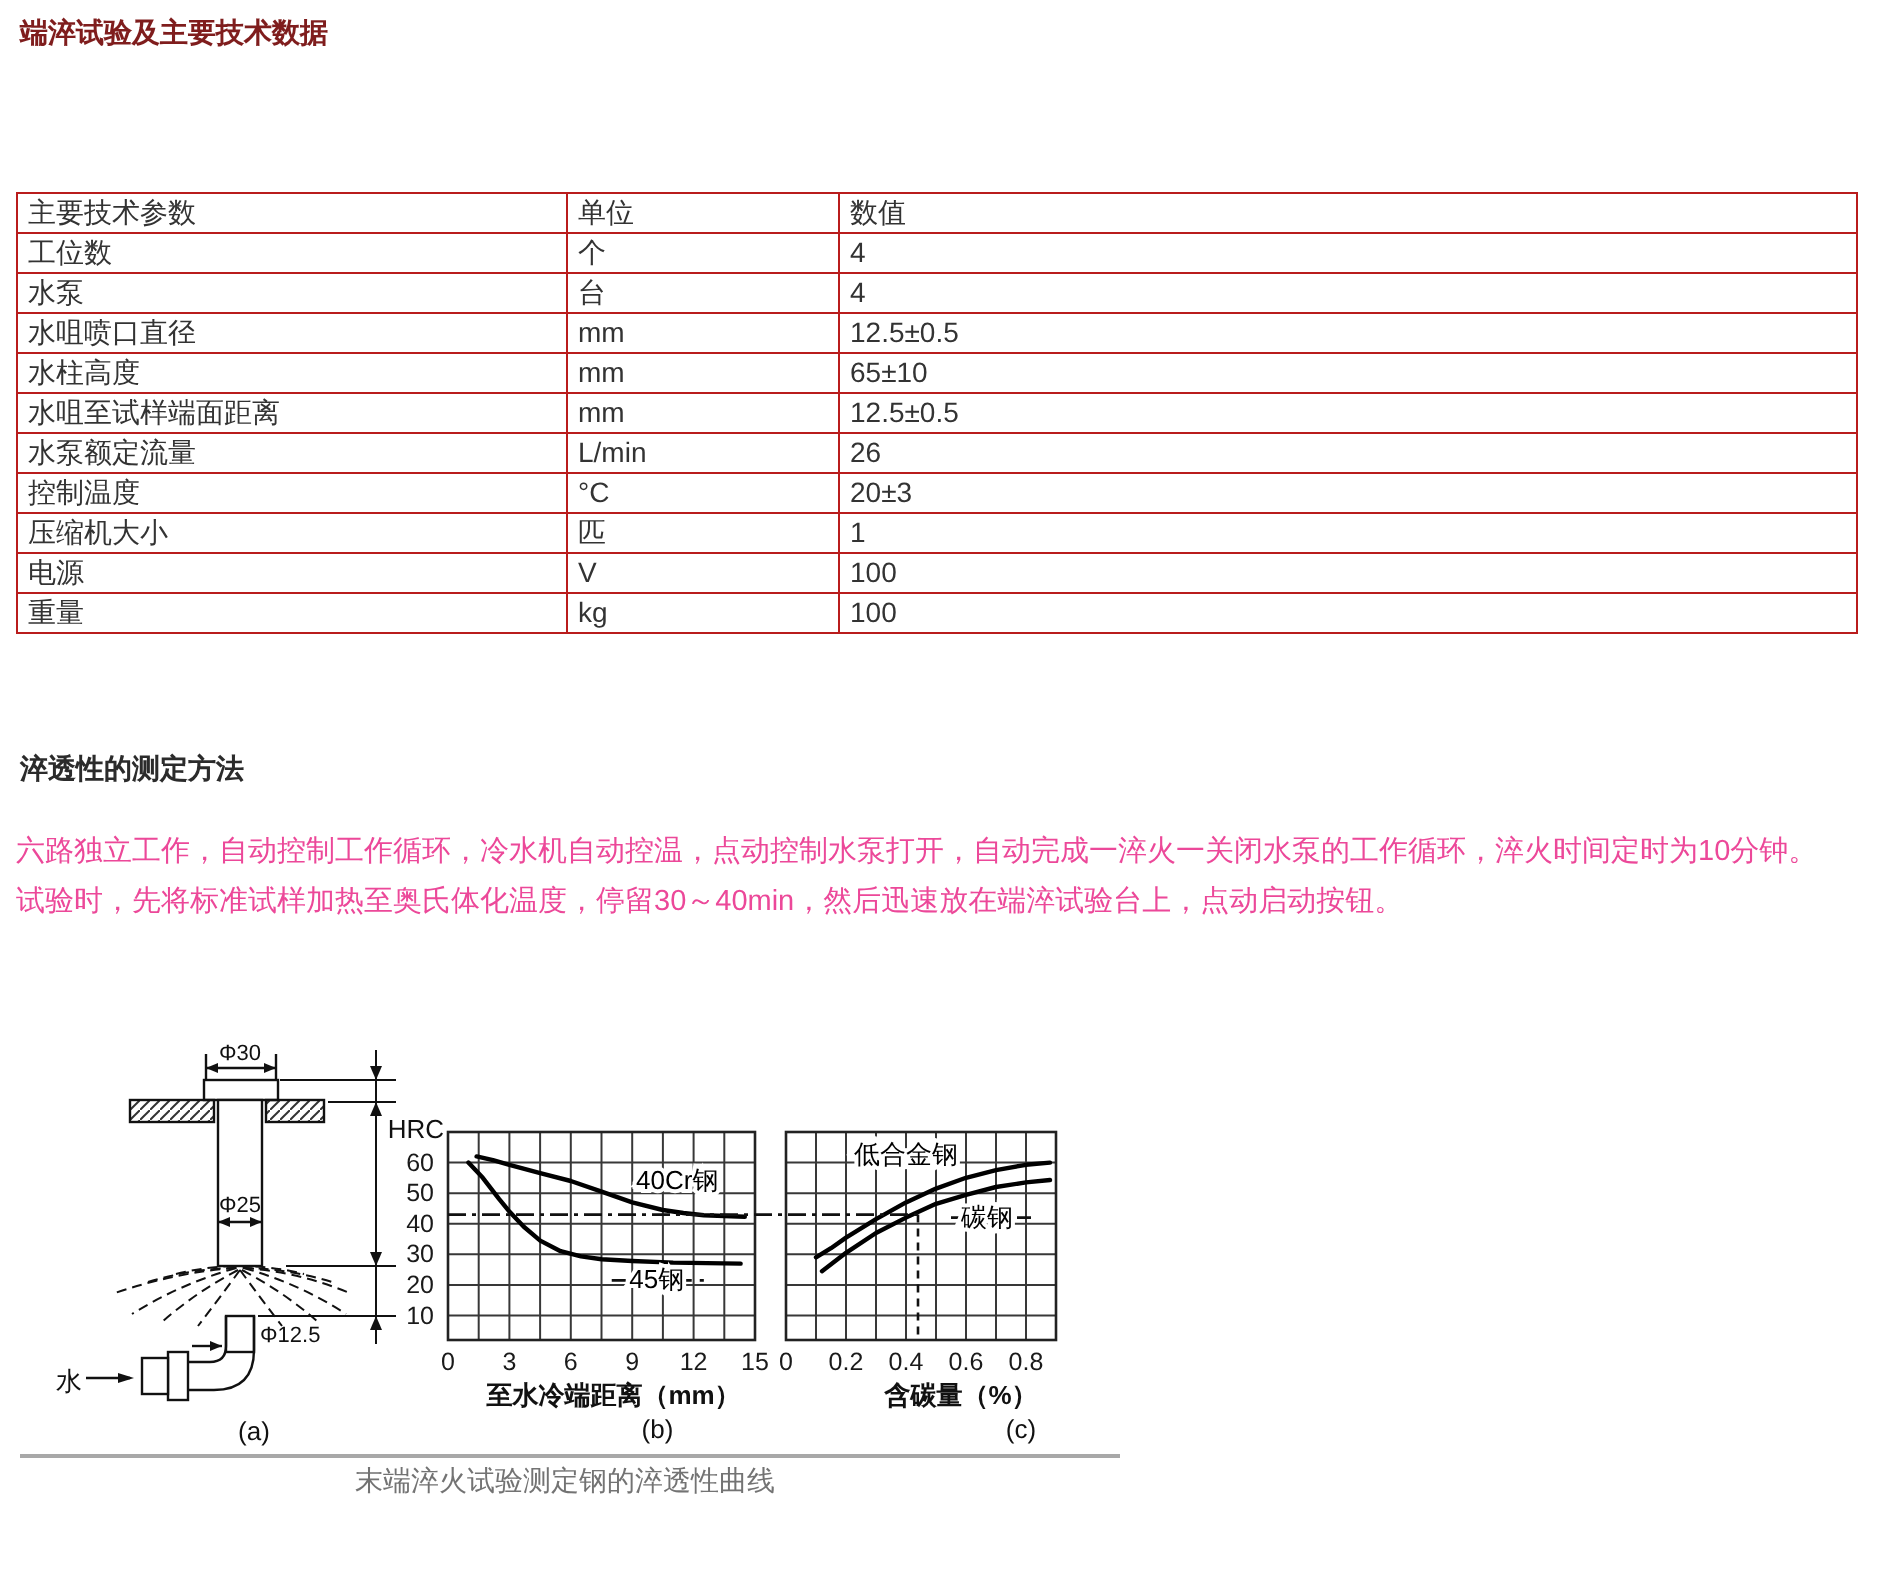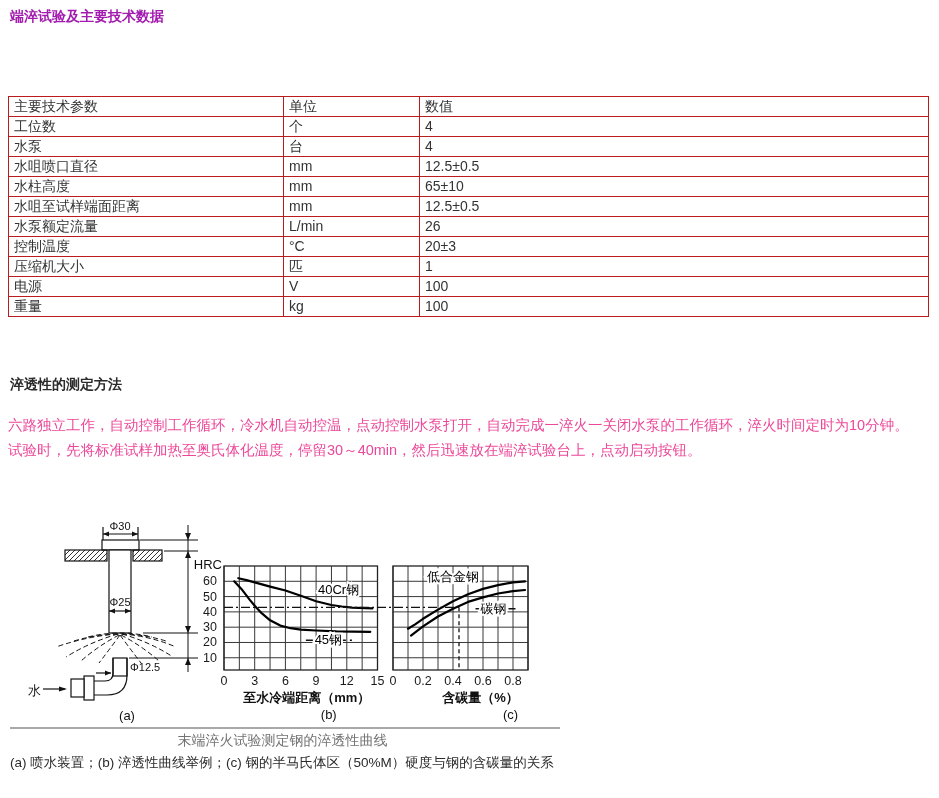--- a/index.html
+++ b/index.html
@@ -2,21 +2,21 @@
 <html><head>
 <meta charset="utf-8">
 <style>
   * { margin:0; padding:0; box-sizing:border-box; }
   html,body { background:#fff; }
   body {
     width:939px; height:798px; position:relative; overflow:hidden;
     font-family:"Liberation Sans","DejaVu Sans",sans-serif; color:#333;
   }
   .page { position:absolute; inset:0; background:#fff; }
-  .doc-title { position:absolute; left:10px; top:8px; font-size:14px; font-weight:bold; color:#a21caf; }
+  .doc-title { position:absolute; left:10px; top:8px; font-size:14px; font-weight:bold; color:#7f1d1d; }
   .spec-table { position:absolute; left:8px; top:96px; width:920px; border-collapse:collapse; table-layout:fixed; }
   .spec-table th, .spec-table td {
     border:1px solid #b91c1c; font-size:14px; font-weight:400; text-align:left;
     padding:0 5px; height:20px; line-height:19px; color:#333;
     white-space:nowrap; overflow:hidden;
   }
   .section-title { position:absolute; left:10px; top:376px; font-size:14px; font-weight:bold; color:#2b2b2b; }
   .para { position:absolute; left:8px; width:928px; font-size:14.5px; color:#ec4899; white-space:nowrap; }
   .p1 { top:416px; }
   .p2 { top:441px; }
@@ -255,14 +255,13 @@
       <g id="construction-lines">
           <line x1="214" y1="102.29411764705881" x2="449" y2="102.29411764705881" stroke="#111" stroke-width="1.3" stroke-dasharray="9,3,2,3"></line>
           <line x1="449" y1="102.29411764705881" x2="449" y2="165" stroke="#111" stroke-width="1.3" stroke-dasharray="4,3"></line>
         </g>
     </svg>
 
     <div class="fig-sep"></div>
     <div class="fig-caption">末端淬火试验测定钢的淬透性曲线</div>
   </div>
 
-  <p class="sub-caption">(a) 喷水装置；(b) 淬透性曲线举例；(c) 钢的半马氏体区（50%M）硬度与钢的含碳量的关系</p>
 </div>
 
 </body></html>

